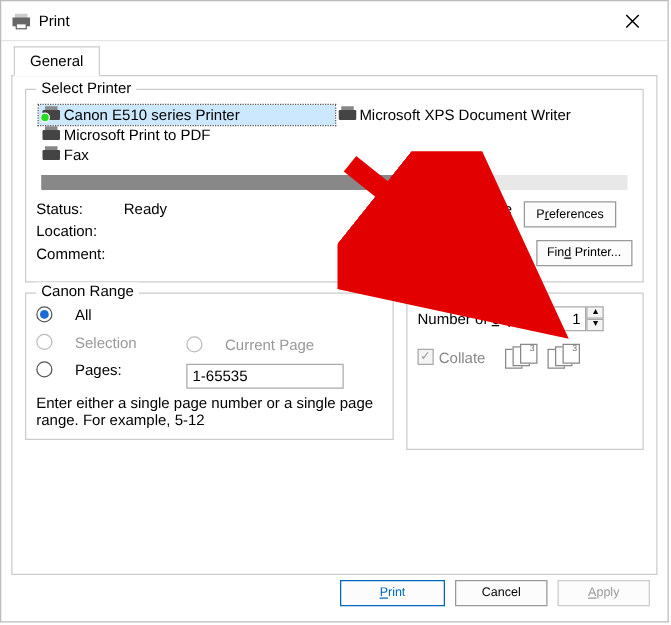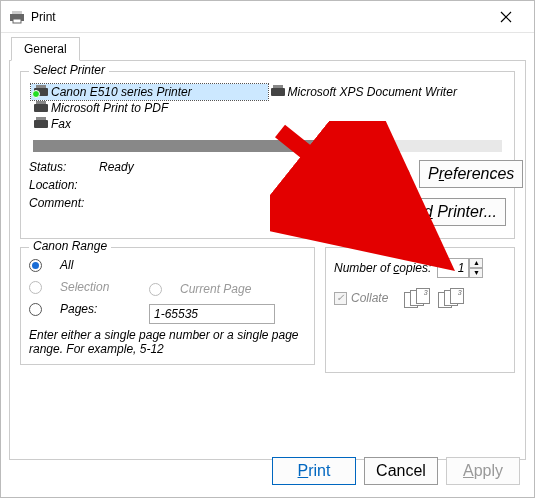--- a/index.html
+++ b/index.html
@@ -50,21 +50,20 @@
     background: #fff;
     position: relative;
     z-index: 2;
   }
   .tab-panel {
     border: 1px solid #ccc;
     margin: -1px 8px 0 8px;
     padding: 10px;
     height: 400px;
     position: relative;
-    font-style: italic;
   }
   .groupbox {
     border: 1px solid #ccc;
     position: relative;
     padding: 10px 8px 8px 8px;
     margin-bottom: 8px;
   }
   .groupbox .legend {
     position: absolute;
     top: -9px;
@@ -129,21 +128,21 @@
   .checkbox.disabled .box { border-color:#aaa; background:#f4f4f4; color:#999; }
   .checkbox.disabled { color:#888; }
   .btn {
     display: inline-block;
     min-width: 74px;
     padding: 4px 8px;
     border: 1px solid #999;
     background: #fcfcfc;
     text-align: center;
     margin-bottom: 4px;
-    font-size: 16px;
+    font-size: 10px;
   }
   .btn.disabled { color:#999; border-color:#ccc; }
   .btn.primary { border-color:#0067c0; color:#0067c0; min-width:84px; }
   .lower { display:flex; gap:10px; }
   .pagerange { flex:1; }
   .copies-box {
     border: 1px solid #ccc;
     padding: 10px 8px;
     width: 190px;
   }

